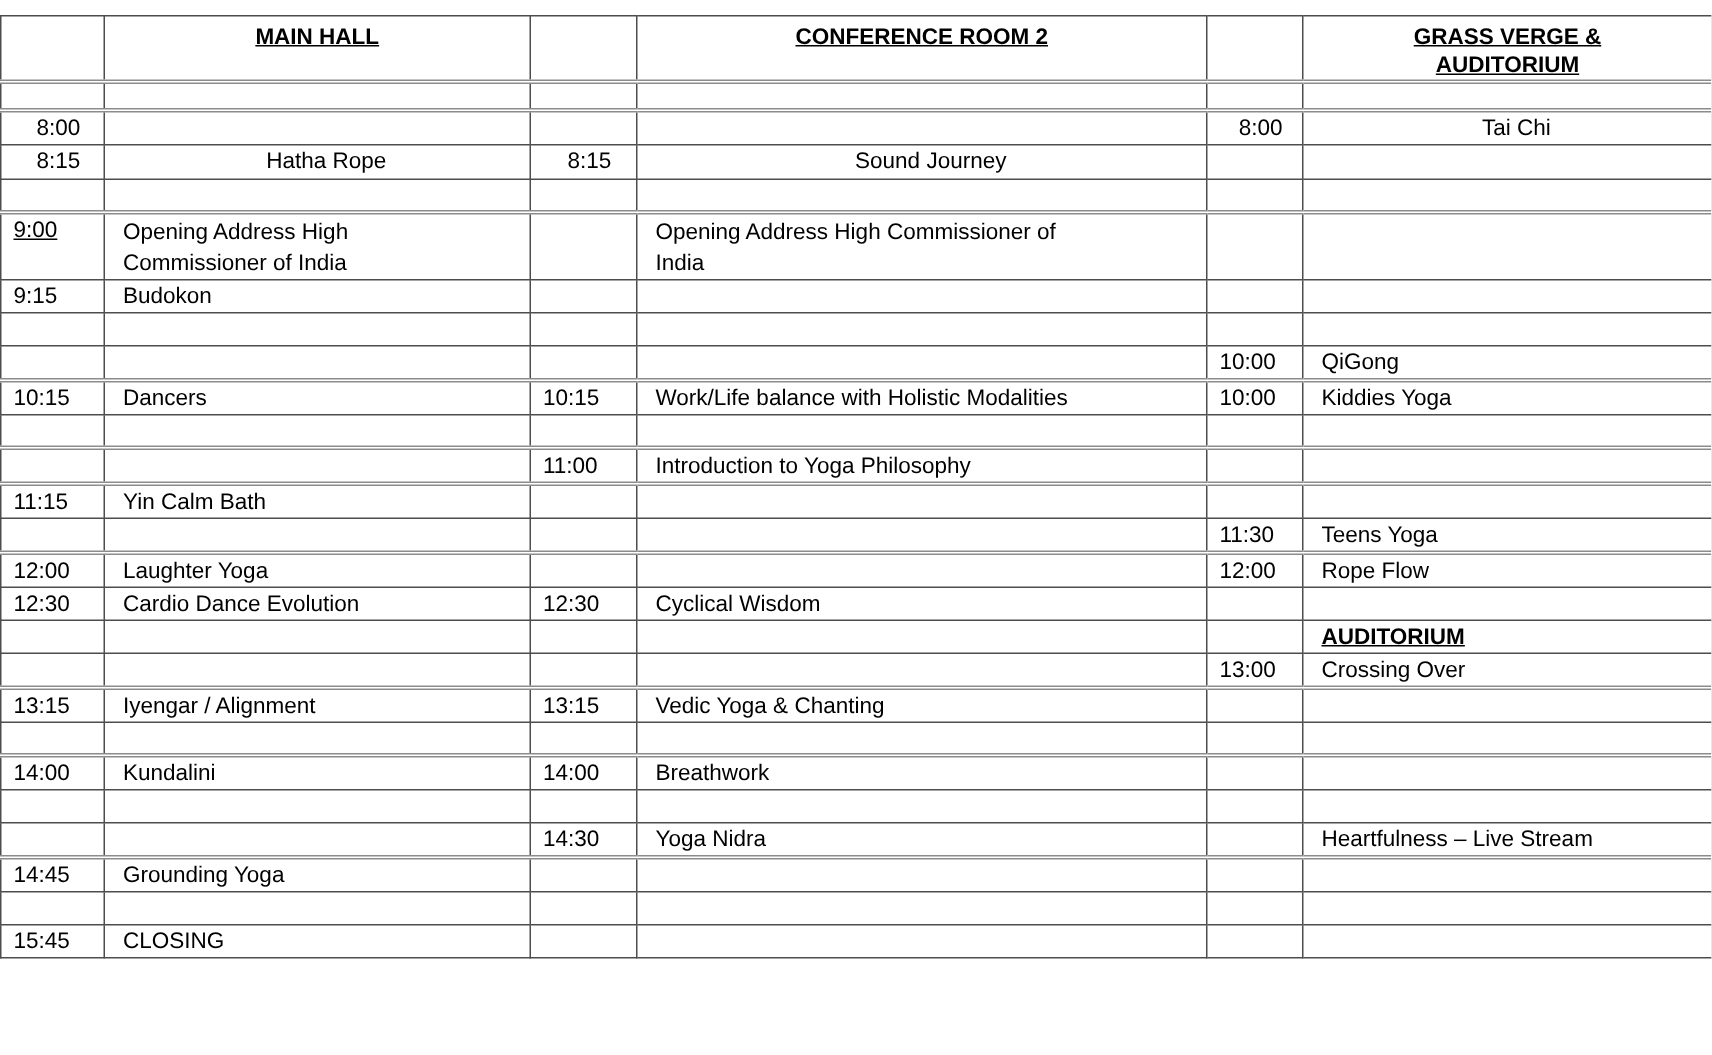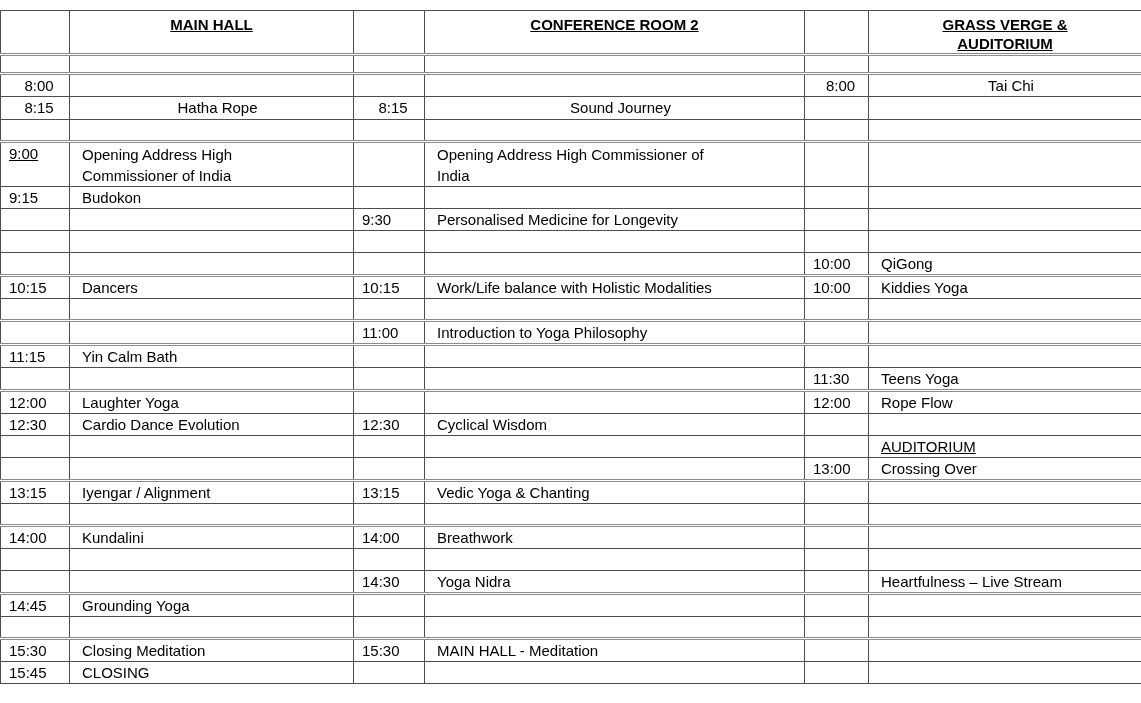--- a/index.html
+++ b/index.html
@@ -61,21 +61,21 @@
   td.event-cell { padding: 1px 0 0 12px; }
 
   tr.h19 { height: 19px; }
   tr.h22 { height: 22px; }
   tr.h23 { height: 23px; text-align: center; }
   tr.h45 { height: 45px; text-decoration: underline; }
 
   tr.thick-top td { border-top: 3px double #8c8c8c; }
 
   .section-hdr {
-    font-weight: normal;
+    font-weight: bold;
     text-decoration: underline;
   }
   .wrap-main {
     display: inline-block;
     max-width: 212px;
     white-space: normal;
     line-height: 21px;
   }
   .wrap-conf {
     display: inline-block;
@@ -152,28 +152,20 @@
           <td class="time-cell"><span>9:15</span></td>
           <td class="event-cell"><span>Budokon</span></td>
           <td class="time-cell"></td>
           <td class="event-cell"></td>
           <td class="time-cell"></td>
           <td class="event-cell"></td>
         </tr>
         <tr class="h22">
           <td class="time-cell"></td>
           <td class="event-cell"></td>
-          <td class="time-cell"><span>9:30</span></td>
-          <td class="event-cell"><span>Personalised Medicine for Longevity</span></td>
-          <td class="time-cell"></td>
-          <td class="event-cell"></td>
-        </tr>
-        <tr class="h22">
-          <td class="time-cell"></td>
-          <td class="event-cell"></td>
           <td class="time-cell"></td>
           <td class="event-cell"></td>
           <td class="time-cell"></td>
           <td class="event-cell"></td>
         </tr>
         <tr class="h22">
           <td class="time-cell"></td>
           <td class="event-cell"></td>
           <td class="time-cell"></td>
           <td class="event-cell"></td>
@@ -301,28 +293,20 @@
           <td class="event-cell"></td>
         </tr>
         <tr class="h22">
           <td class="time-cell"></td>
           <td class="event-cell"></td>
           <td class="time-cell"></td>
           <td class="event-cell"></td>
           <td class="time-cell"></td>
           <td class="event-cell"></td>
         </tr>
-        <tr class="h22 thick-top">
-          <td class="time-cell"><span>15:30</span></td>
-          <td class="event-cell"><span>Closing Meditation</span></td>
-          <td class="time-cell"><span>15:30</span></td>
-          <td class="event-cell"><span>MAIN HALL - Meditation</span></td>
-          <td class="time-cell"></td>
-          <td class="event-cell"></td>
-        </tr>
         <tr class="h22">
           <td class="time-cell"><span>15:45</span></td>
           <td class="event-cell"><span>CLOSING</span></td>
           <td class="time-cell"></td>
           <td class="event-cell"></td>
           <td class="time-cell"></td>
           <td class="event-cell"></td>
         </tr>
       </tbody>
   </table>

